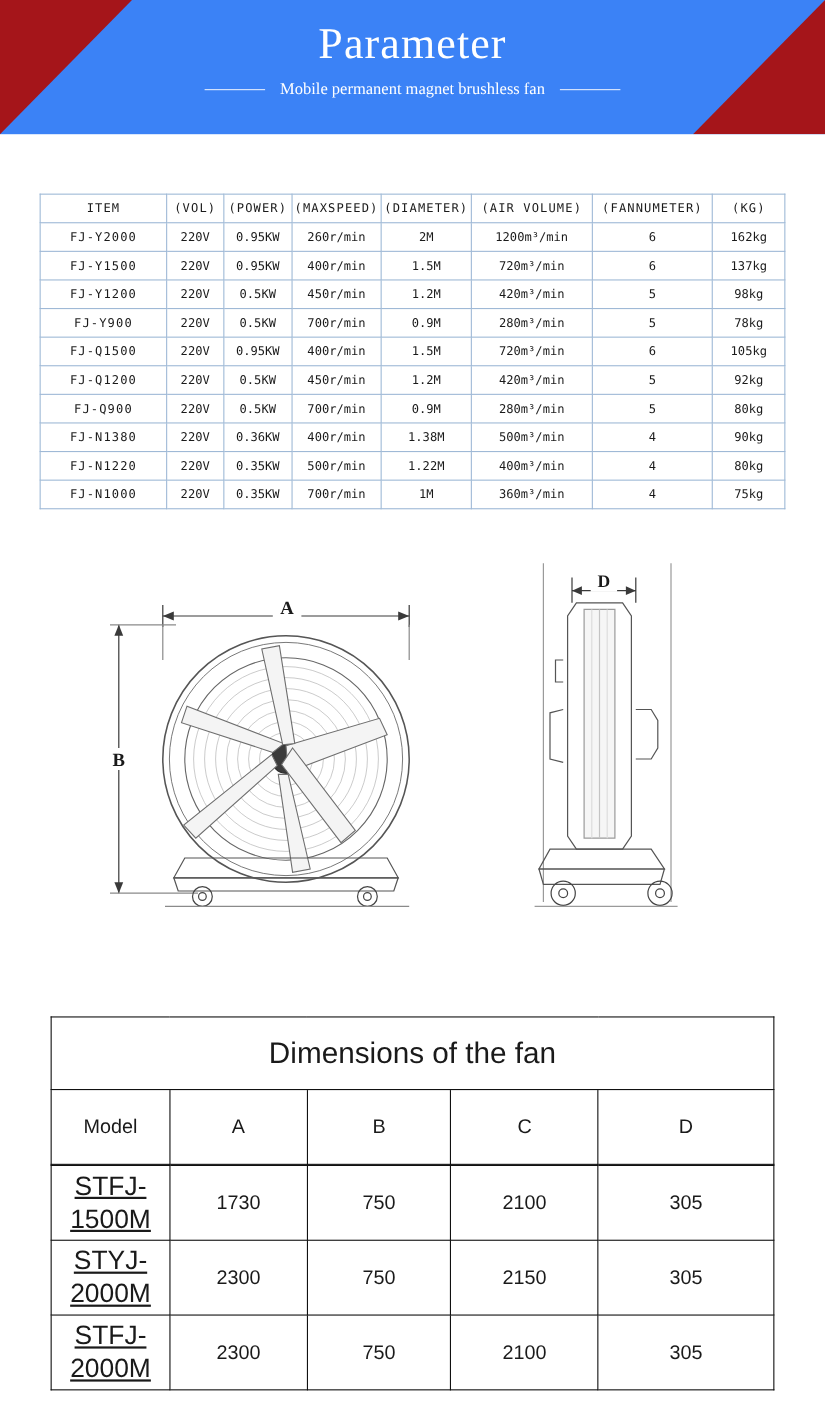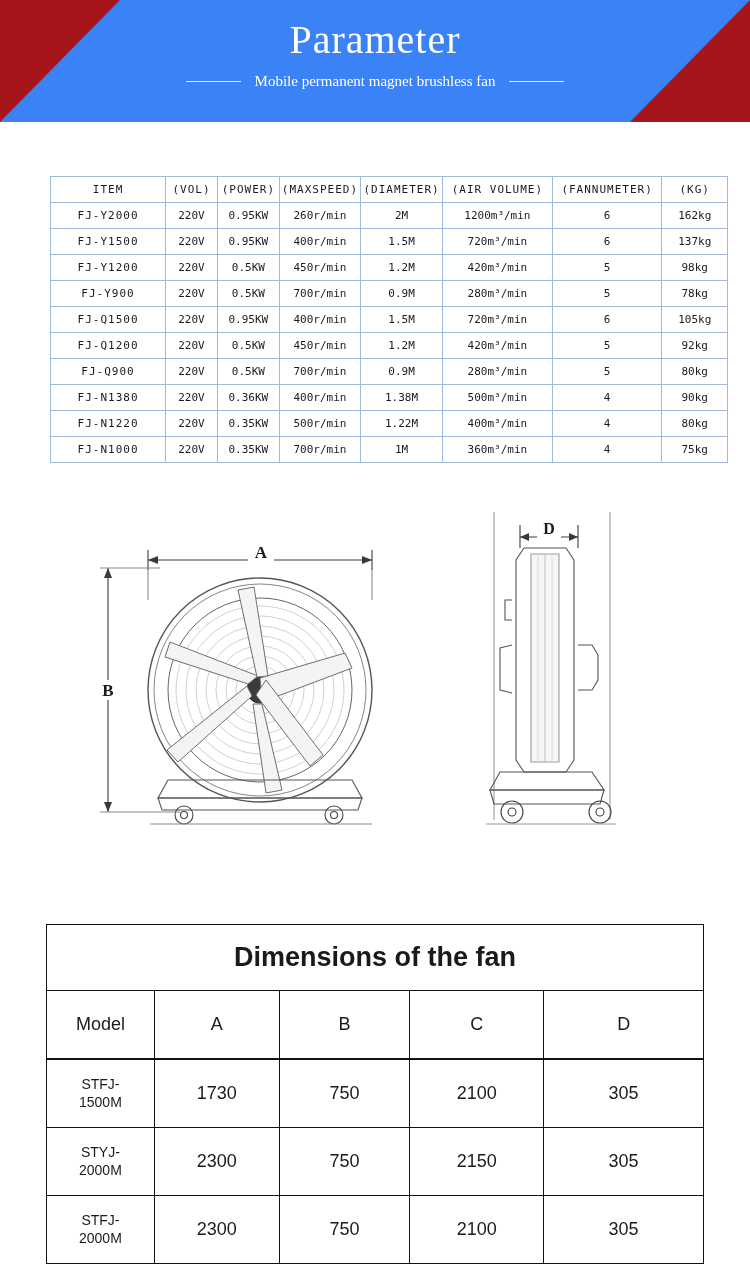--- a/index.html
+++ b/index.html
@@ -70,21 +70,21 @@
   .header .rule {
     width: 55px;
     height: 1px;
     background: rgba(255,255,255,0.85);
   }
 
   
   .spec-wrap {
     position: absolute;
     top: 176px;
-    left: 50px;
+    left: 36px;
     width: 586px;
   }
   table.spec {
     border-collapse: collapse;
     width: 678px;
     font-family: "DejaVu Sans Mono", "Liberation Mono", monospace;
     font-size: 11px;
     color: #1a1a1a;
   }
   table.spec td, table.spec th {
@@ -125,27 +125,28 @@
   table.dims td {
     border: 1px solid #111;
     text-align: center;
     vertical-align: middle;
     font-size: 18px;
     font-weight: 400;
     height: 68px;
   }
   table.dims td.caption {
     font-size: 27px;
-    font-weight: 700;
+    font-weight: 400;
     height: 66px;
   }
   table.dims td.model {
-    font-size: 14px;
+    font-size: 24px;
     line-height: 1.25;
     width: 108px;
+    text-decoration: underline;
   }
 </style>
 </head>
 <body>
 
 <div class="header">
   <div class="tri-left"></div>
   <div class="tri-right"></div>
   <div class="title">Parameter</div>
   <div class="subtitle-row">

